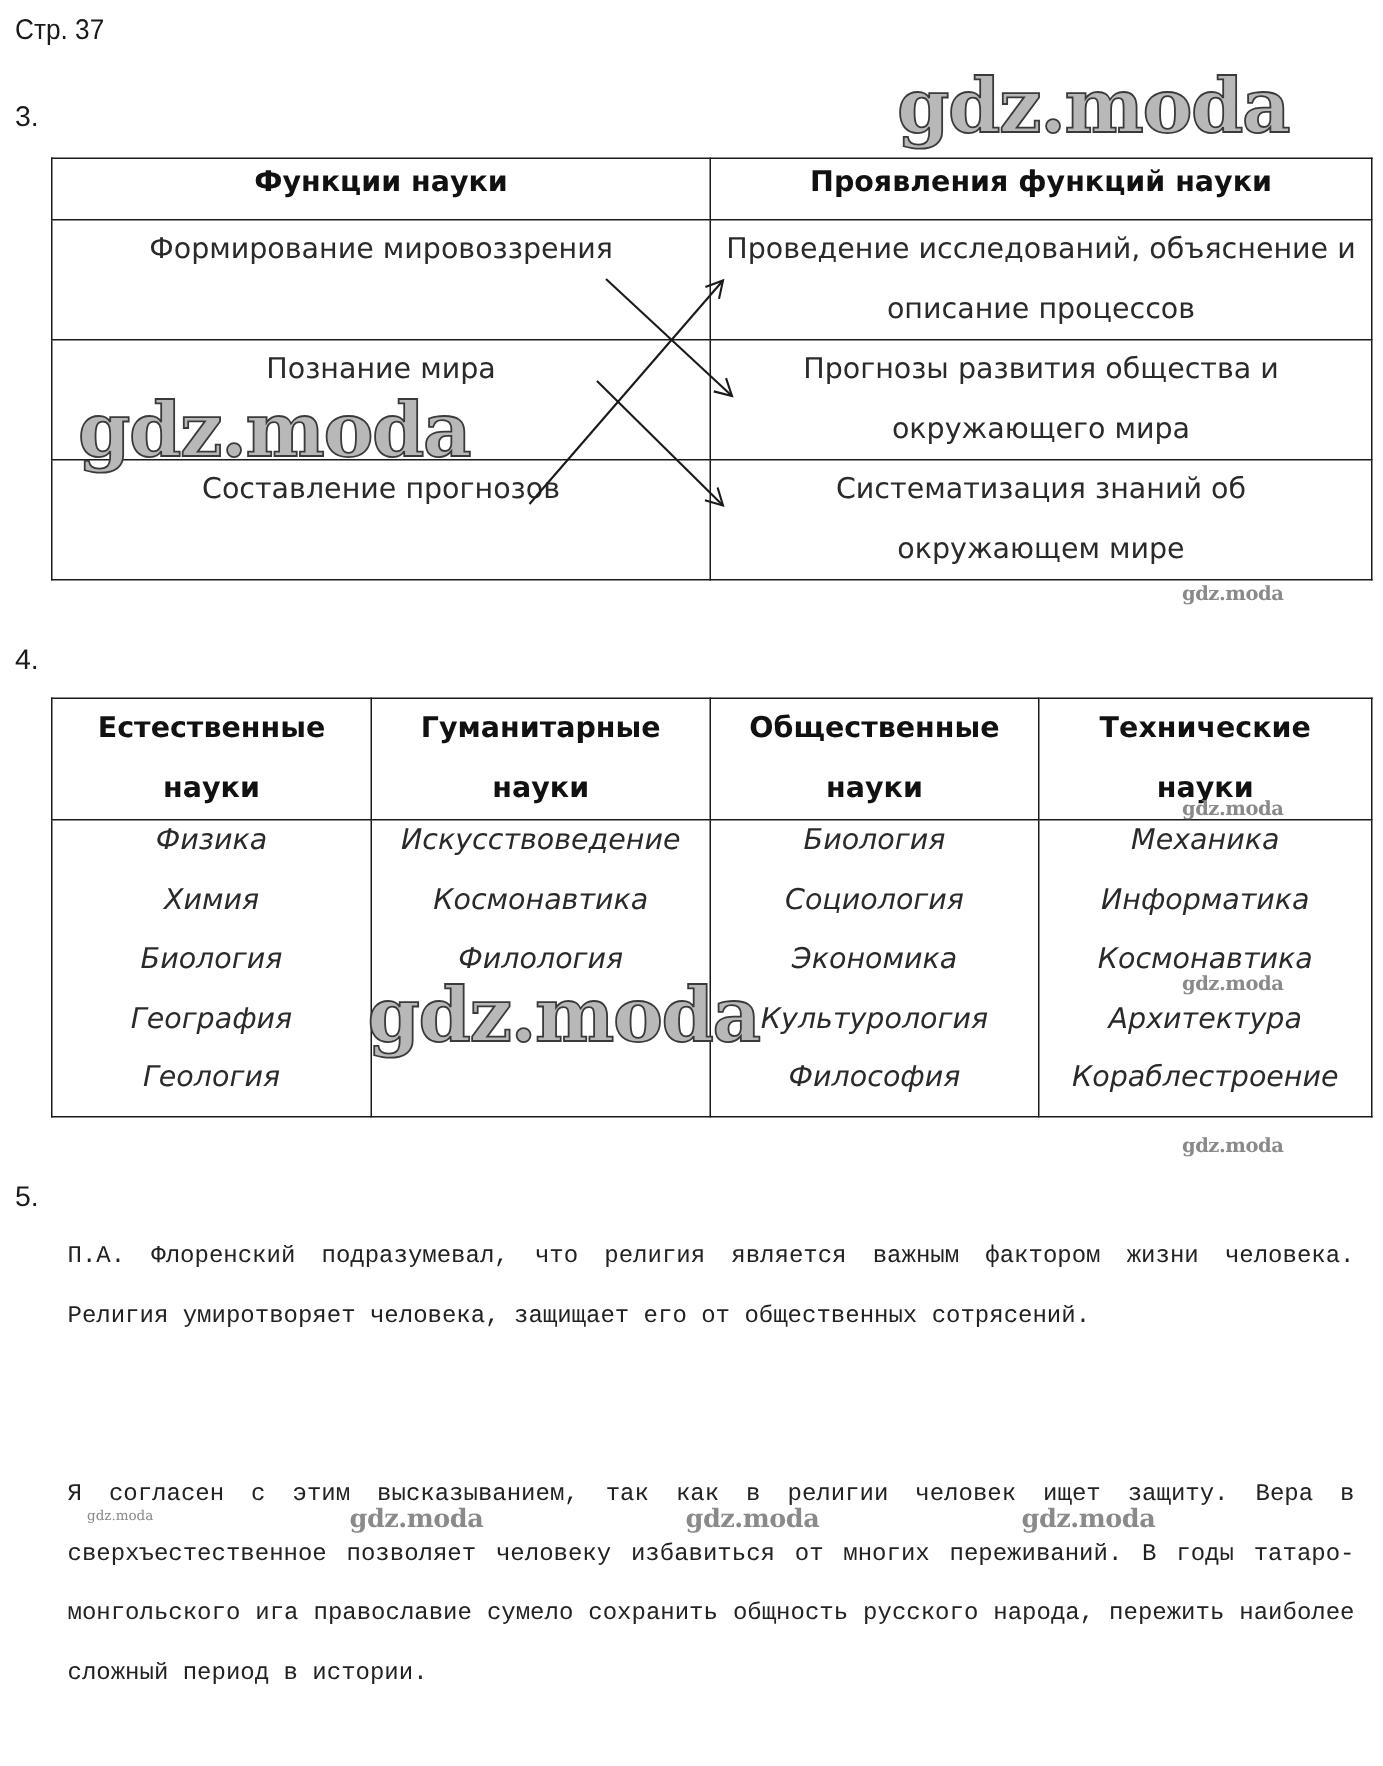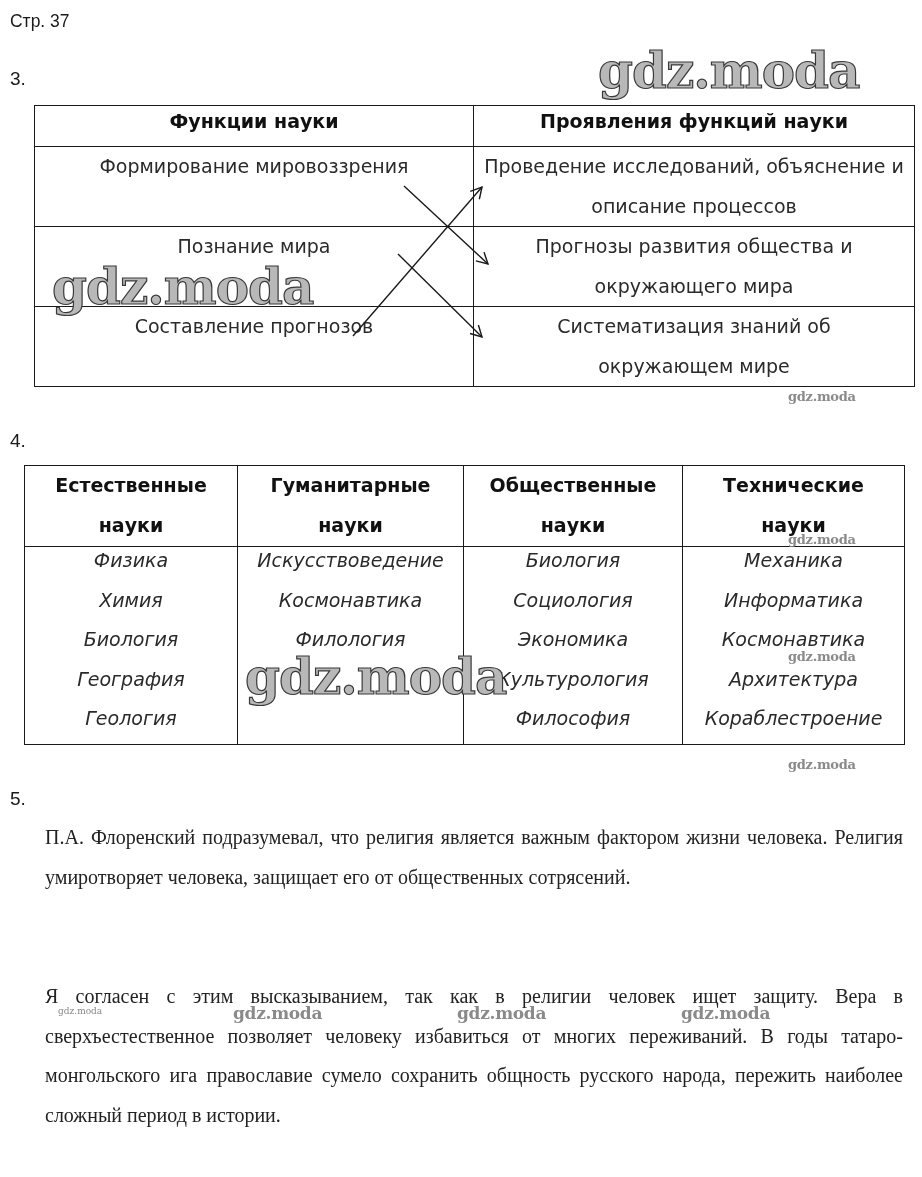--- a/index.html
+++ b/index.html
@@ -24,31 +24,31 @@
     padding: 0; line-height: 39.5px; font-weight: normal;
   }
   table.grid th { font-weight: bold; color: #111; }
   
   #t3 { left: 34px; top: 105px; width: 880px; }
   #t3 col.c1 { width: 439px; }
   #t3 col.c2 { width: 441px; }
   #t3 th { height: 40px; line-height: 30px; }
   #t3 td { height: 79px; }
   
-  #t4 { left: 24px; top: 465px; width: 880px; }
+  #t4 { left: 34px; top: 465px; width: 880px; }
   #t4 col.a { width: 213px; } #t4 col.b { width: 226px; }
   #t4 col.c { width: 219px; } #t4 col.d { width: 222px; }
   #t4 th { height: 80px; line-height: 39.5px; padding-top: 0; }
   #t4 td { height: 197px; }
   #t4 td .item { display: block; line-height: 39.5px; font-style: italic; }
   #t4 td .item:first-child { margin-top: -6px; }
 
   .para {
-    position: absolute; left: 45px; width: 858px; font-family: Liberation Serif, serif;
-    font-size: 20px; line-height: 39.5px; text-align: justify; color: #222;
+    position: absolute; left: 45px; width: 858px; font-family: Liberation Mono, monospace;
+    font-size: 16px; line-height: 39.5px; text-align: justify; color: #222;
   }
   .wm-big {
     position: absolute; font-family: "DejaVu Serif", serif; font-weight: bold;
     font-size: 50px; letter-spacing: -1px; color: #b8b8b8;
     -webkit-text-stroke: 1.2px #3a3a3a; pointer-events: none; line-height: 1;
   }
   .wm-small {
     position: absolute; font-family: "DejaVu Serif", serif; font-weight: bold;
     font-size: 13px; color: #8a8a8a; pointer-events: none; line-height: 1; letter-spacing: -0.3px;
   }

